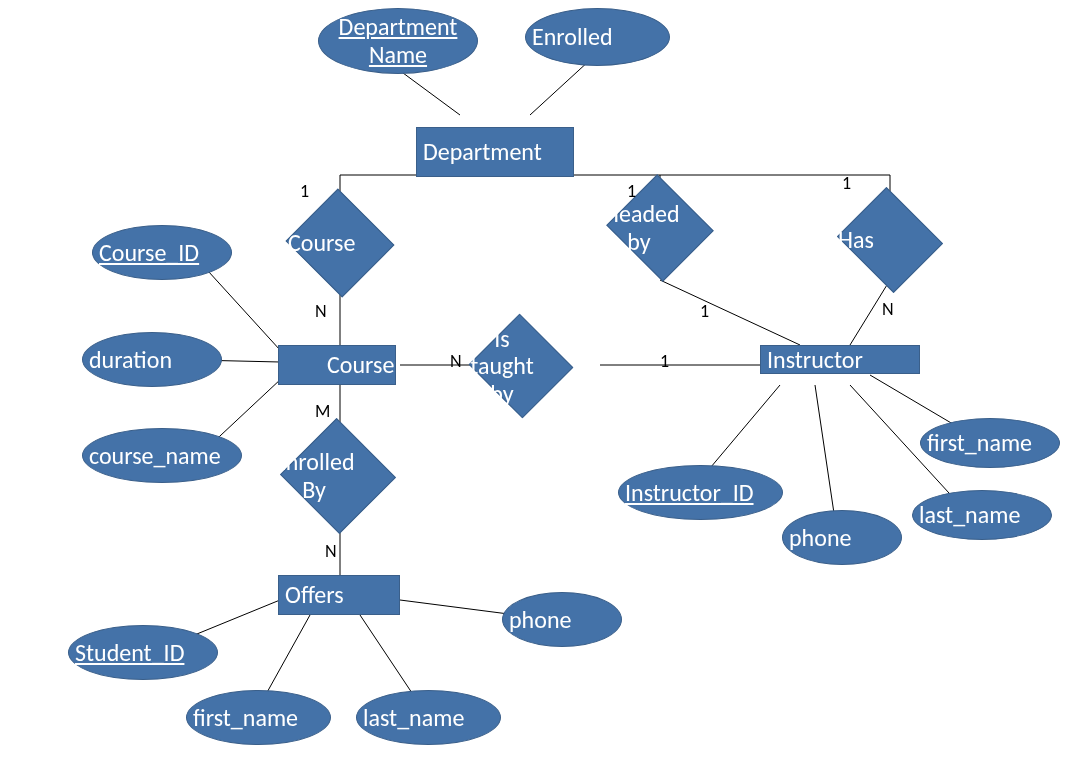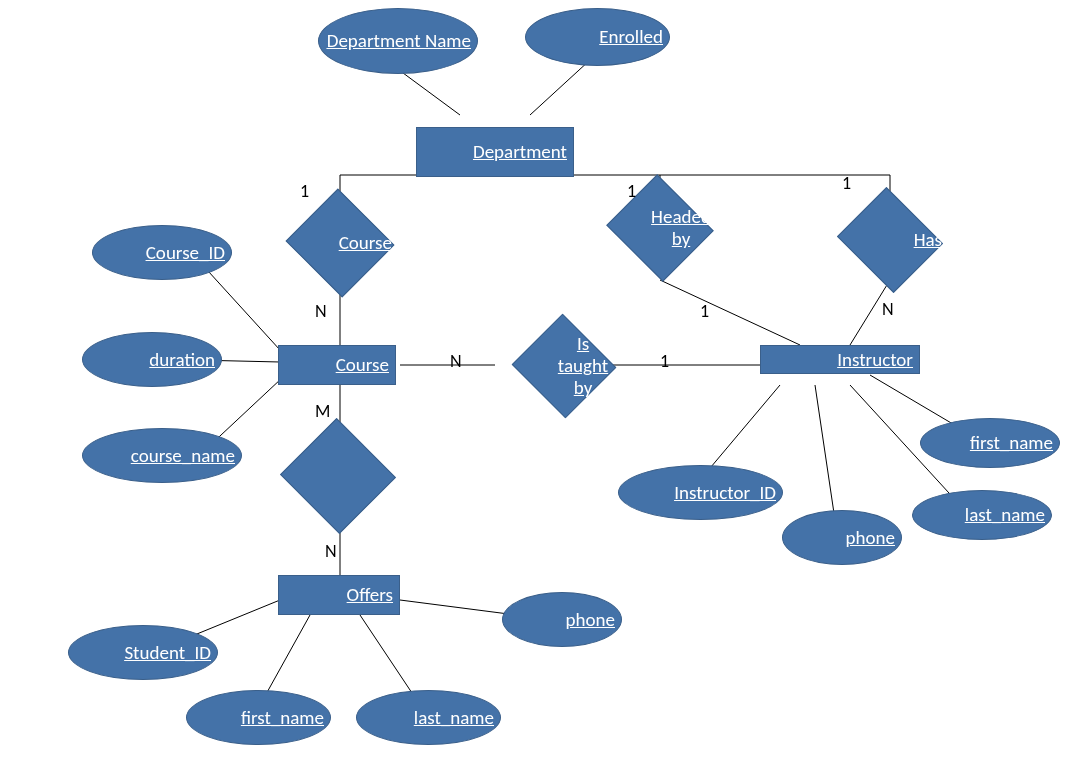--- a/index.html
+++ b/index.html
@@ -19,27 +19,26 @@
     height: 765px;
     pointer-events: none;
   }
   .shape {
     position: absolute;
     background: #4472a8;
     border: 1px solid #3a5f8a;
     color: #fff;
     display: flex;
     align-items: center;
-    justify-content: flex-end;
+    justify-content: flex-start;
     text-align: center;
-    font-size: 19px;
+    font-size: 24px;
     line-height: 1.15;
     box-sizing: border-box;
     padding: 4px 6px;
-    text-decoration: underline;
   }
   .entity {
     
   }
   .attr {
     border-radius: 50%;
   }
   .rel {
     
     background: transparent;
@@ -151,21 +150,21 @@
 </div>
 <div class="shape attr" style="left:82px; top:332px; width:140px; height:55px;">
   <span>duration</span>
 </div>
 <div class="shape attr" style="left:82px; top:428px; width:160px; height:55px;">
   <span>course_name</span>
 </div>
 
 <div class="card" style="left:315px; top:300px;">N</div>
 
-<div class="shape rel" style="left:506px; top:318px; width:116px; height:96px;">
+<div class="shape rel" style="left:463px; top:318px; width:116px; height:96px;">
   <div class="diamond-bg" style="left:20px; top:12px; width:76px; height:72px;"></div>
   <span class="rel-label" style="width:66px;">Is taught by</span>
 </div>
 <div class="card" style="left:450px; top:350px;">N</div>
 <div class="card" style="left:660px; top:350px;">1</div>
 
 <div class="shape entity" style="left:760px; top:345px; width:160px; height:29px;">
   <span>Instructor</span>
 </div>
 
@@ -180,20 +179,21 @@
 </div>
 <div class="shape attr" style="left:920px; top:418px; width:140px; height:50px;">
   <span>first_name</span>
 </div>
 <div class="shape attr" style="left:912px; top:490px; width:140px; height:50px;">
   <span>last_name</span>
 </div>
 
 <div class="shape rel" style="left:268px; top:428px; width:140px; height:96px;">
   <div class="diamond-bg" style="left:28px; top:8px; width:84px; height:80px;"></div>
+  <span class="rel-label" style="width:80px;">Enrolled By</span>
 </div>
 <div class="card" style="left:315px; top:400px;">M</div>
 <div class="card" style="left:325px; top:540px;">N</div>
 
 <div class="shape entity" style="left:278px; top:575px; width:122px; height:40px;">
   <span>Offers</span>
 </div>
 
 <div class="shape attr" style="left:68px; top:625px; width:150px; height:55px;">
   <span class="key">Student_ID</span>

